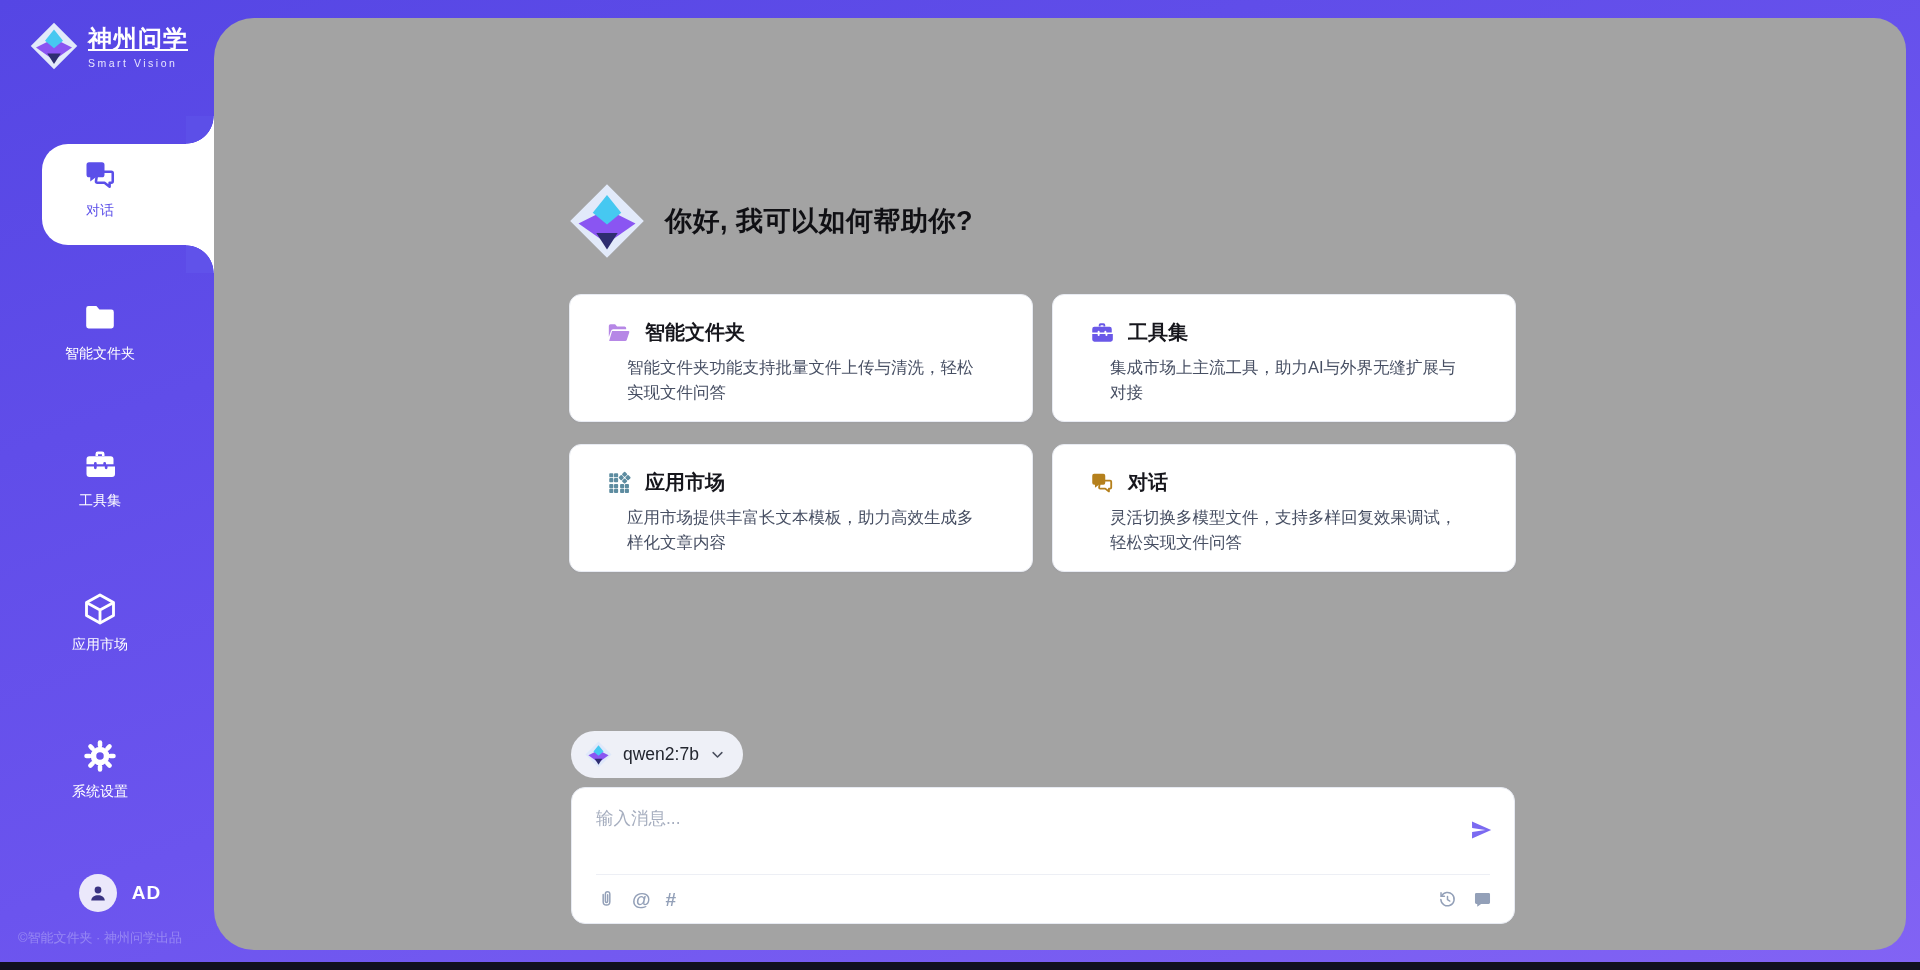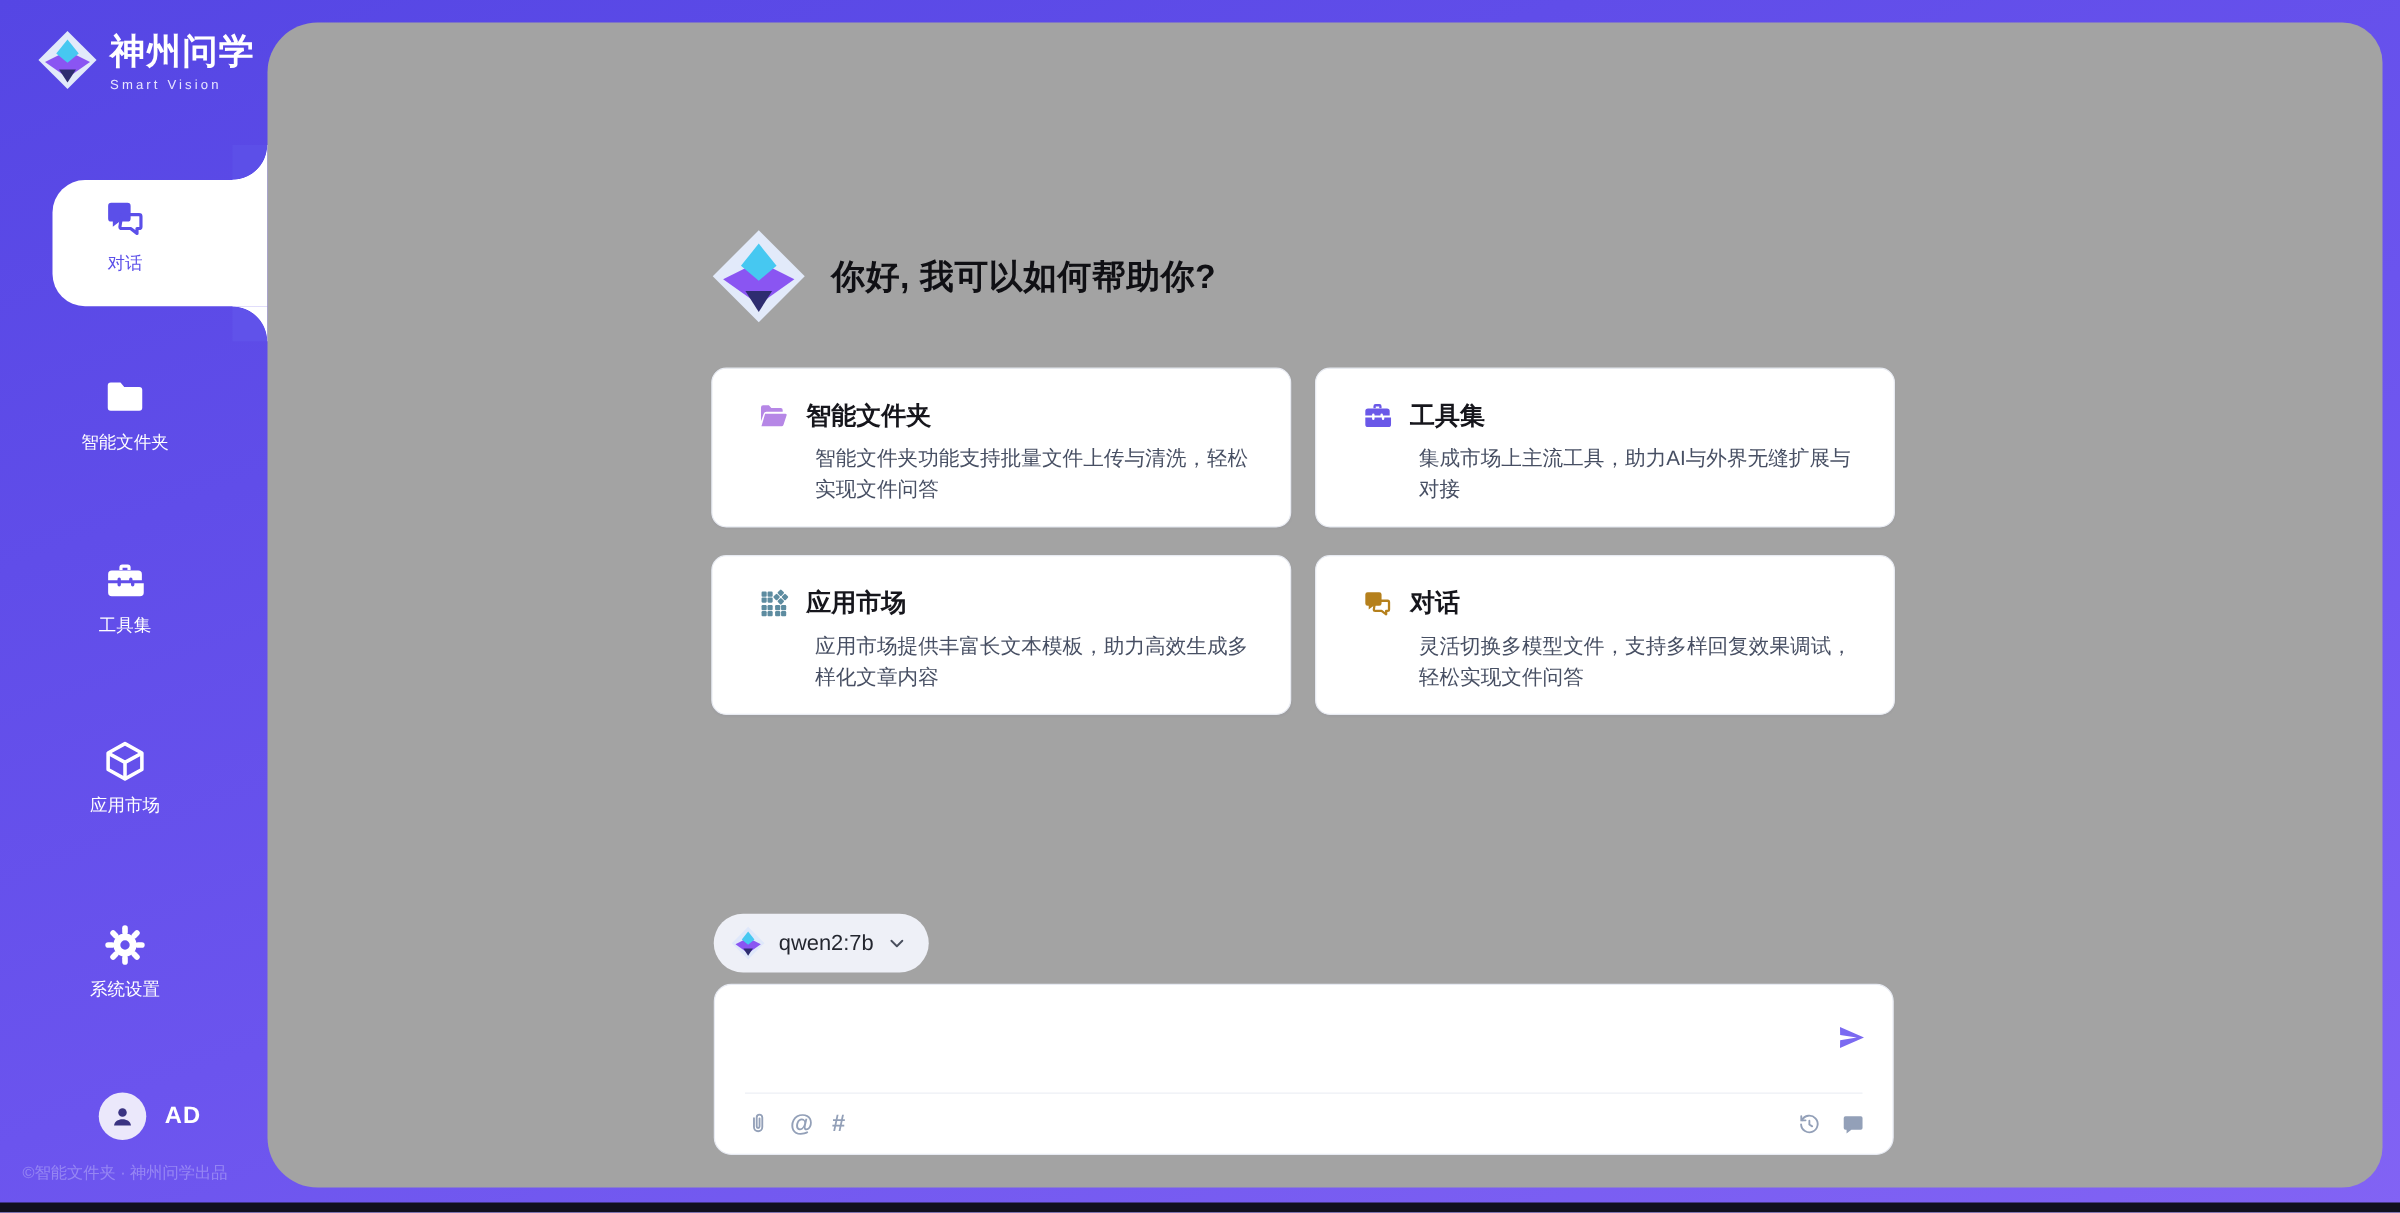--- a/index.html
+++ b/index.html
@@ -6,21 +6,21 @@
   html,body { width:1920px; height:970px; overflow:hidden; }
   body {
     font-family:"Liberation Sans","DejaVu Sans",sans-serif;
     background:linear-gradient(160deg,#5546e4 0%,#6b54ee 55%,#8263f4 100%);
     position:relative;
   }
   
   .sidebar { position:absolute; left:0; top:0; width:214px; height:962px; }
   .brand { position:absolute; left:30px; top:22px; display:flex; align-items:center; gap:10px; }
   .brand svg { width:48px; height:48px; }
-  .brand-title { color:#fff; font-size:28px; font-weight:bold; letter-spacing:1px; }
+  .brand-title { color:#fff; font-size:24px; font-weight:bold; letter-spacing:1px;text-decoration:underline; }
   .brand-sub { color:#e8e6ff; font-size:10.5px; letter-spacing:2.5px; margin-top:2px; }
 
   .nav-tab-bg {
     position:absolute; left:42px; top:144px; width:172px; height:101px;
     background:#fff; border-radius:26px 0 0 26px;
   }
   .nav-tab-bg::before {
     content:""; position:absolute; right:0; top:-28px; width:28px; height:28px;
     background:radial-gradient(circle 28px at 0 0,#5c4fe8 0 27.4px,#fff 28px);
   }
@@ -61,21 +61,21 @@
 
   .cards { position:absolute; left:0; top:276px; display:grid; grid-template-columns:464px 464px; grid-auto-rows:128px; column-gap:19px; row-gap:22px; }
   .card {
     background:#fff; border:1px solid #e8ebf2; border-radius:12px;
     padding:24px 30px 0 36px; cursor:pointer;
     box-shadow:0 1px 2px rgba(30,30,80,0.03);
   }
   .card-head { display:flex; align-items:center; gap:13px; }
   .card-head svg { width:26px; height:26px; flex:0 0 auto; }
   .card-title { font-size:20px; font-weight:bold; color:#16161c; }
-  .card-desc { margin-left:46px; margin-top:9px; width:358px; font-size:16.5px; line-height:1.5; color:#474f63; }
+  .card-desc { margin-left:21px; margin-top:9px; width:358px; font-size:16.5px; line-height:1.5; color:#474f63; }
 
   .model-pill {
     position:absolute; left:2px; top:713px; height:47px; padding:0 18px 0 14px;
     background:#eef0f7; border-radius:24px;
     display:inline-flex; align-items:center; gap:11px; cursor:pointer;
   }
   .model-pill svg.logo { width:27px; height:27px; }
   .model-name { font-size:17.5px; color:#23262f; }
   .model-pill .chev { width:15px; height:15px; }
 
@@ -271,20 +271,21 @@
         <polygon points="23,42 41,42 32,56" fill="#2e2d70"></polygon>
         <polygon points="32,10 44,25 32,35 20,25" fill="#46c8f1"></polygon>
       </svg>
       <span class="model-name">qwen2:7b</span>
       <svg class="chev" viewBox="0 0 24 24">
         <path fill="none" stroke="#4a4f5e" stroke-width="2.4" stroke-linecap="round" stroke-linejoin="round" d="m5 9 7 7 7-7"></path>
       </svg>
     </div>
 
     <div class="composer">
+      <textarea placeholder="输入消息..." style=""></textarea>
       <svg class="send-btn" viewBox="0 0 24 24">
         <path fill="currentColor" d="M3 20.4 22.2 12 3 3.6l.1 6.3L16.4 12 3.1 14.1z"></path>
       </svg>
       <div class="composer-divider"></div>
       <div class="composer-toolbar">
         <div class="tool-left">
           <span class="tool-ic">
             <svg viewBox="0 0 24 24">
                 <path fill="none" stroke="currentColor" stroke-width="1.7" stroke-linecap="round" d="M8.2 6.3v8.2a3.8 3.8 0 0 0 7.6 0V5.6a2.55 2.55 0 0 0-5.1 0v8.4a1.3 1.3 0 0 0 2.6 0V6.6"></path>
               </svg>

